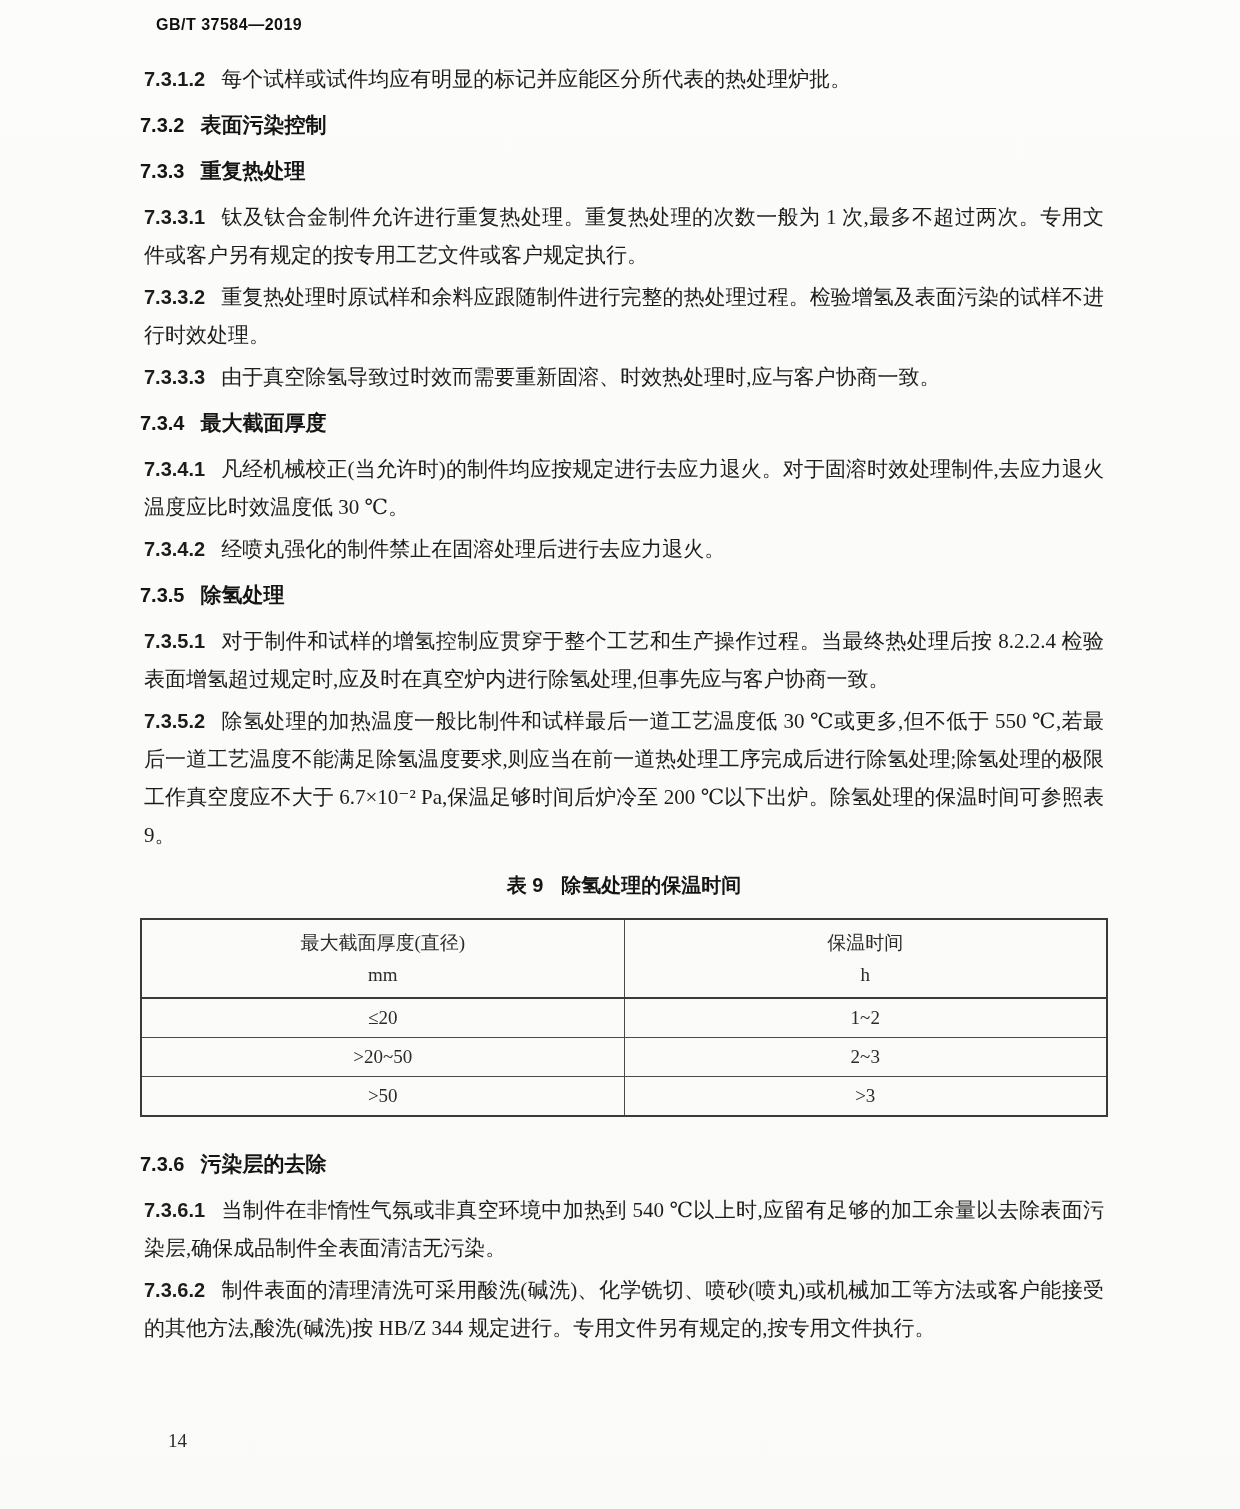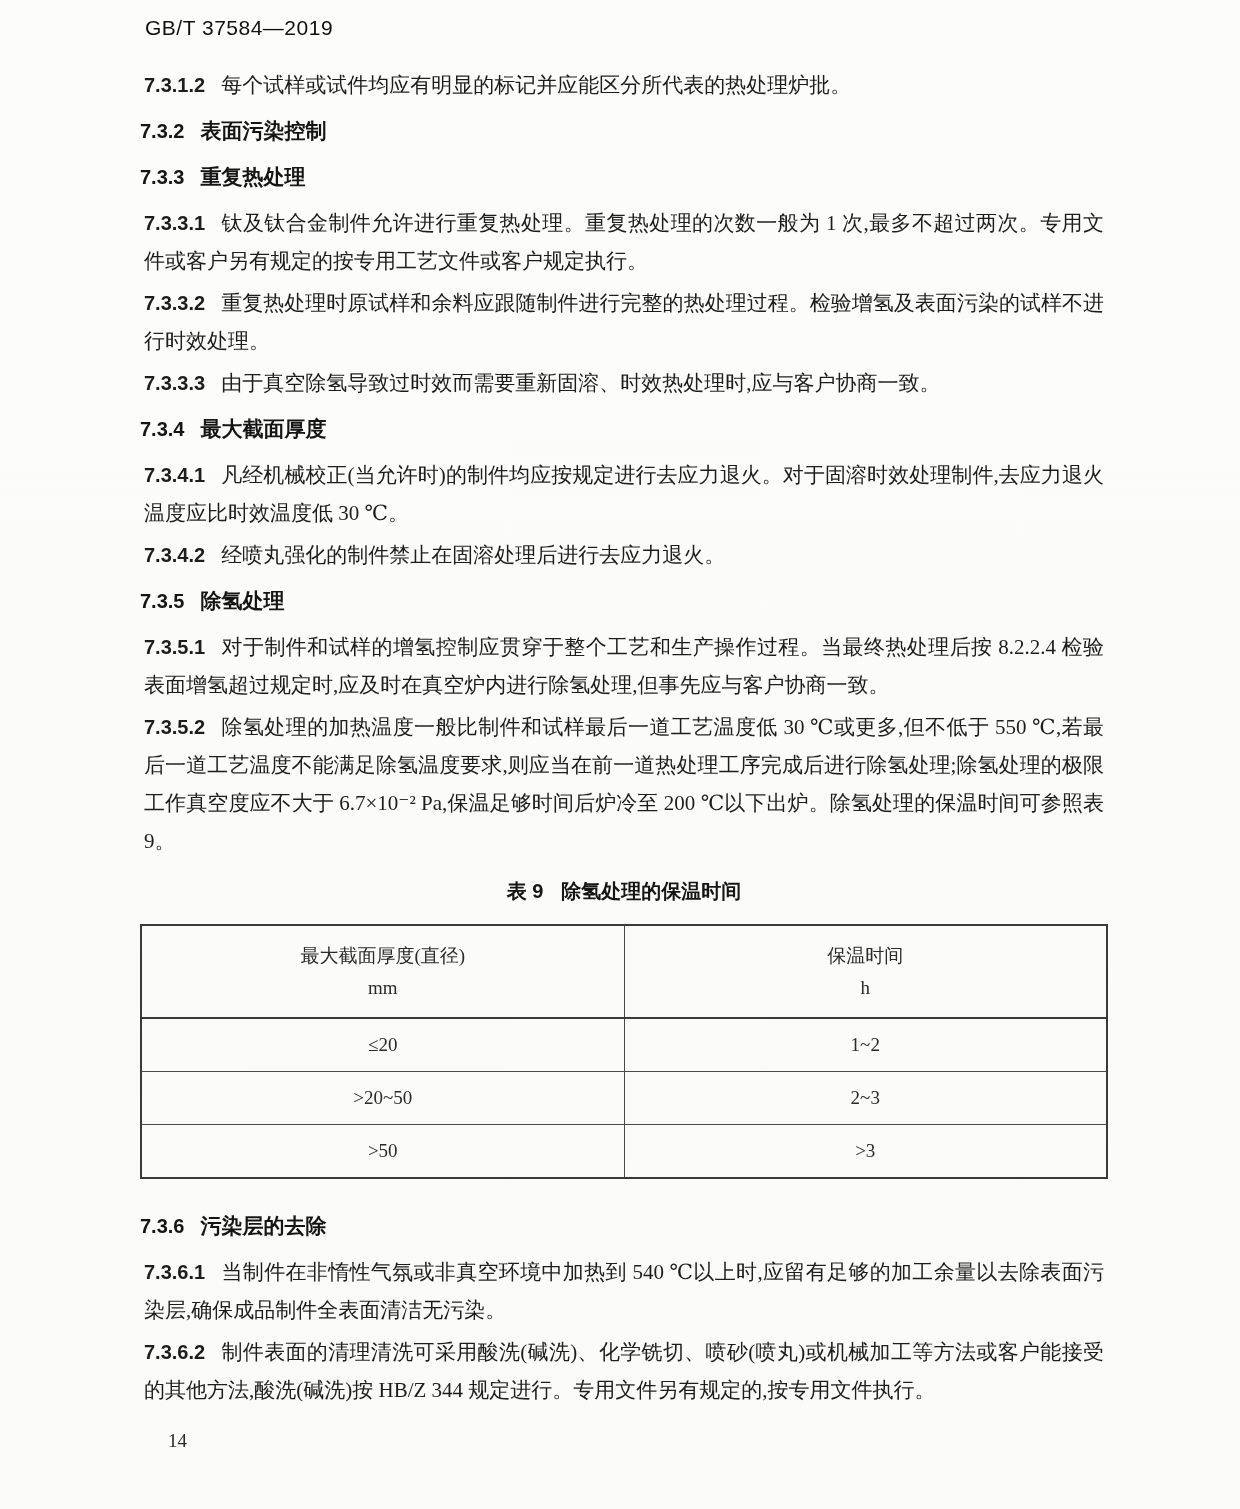--- a/index.html
+++ b/index.html
@@ -13,22 +13,22 @@
   }
   .page{
     position:absolute;inset:0;
     background:linear-gradient(180deg,#fcfcfa 0%,#fafaf8 100%);
   }
   .content{
     position:absolute;left:140px;top:16px;width:968px;
   }
   .doc-header{
     font-family:"Liberation Sans","DejaVu Sans",sans-serif;
-    font-weight:normal;font-size:21px;letter-spacing:0.5px;
-    margin:0 0 26px 5px;color:#111;
+    font-weight:bold;font-size:16px;letter-spacing:0.5px;
+    margin:0 0 26px 16px;color:#111;
   }
   .para{
     font-size:21px;line-height:38px;margin:4px;
     text-align:justify;text-align-last:left;
     color:#1d1d1d;
   }
   .clause-num{
     font-family:"Liberation Sans","DejaVu Sans",sans-serif;
     font-weight:600;font-size:20px;
     margin-right:16px;white-space:nowrap;
@@ -47,21 +47,21 @@
   .table-title .tbl-label{margin-right:18px;}
   table.std-table{
     width:100%;border-collapse:collapse;
     border:2px solid #3a3a3a;
     font-size:19px;color:#2a2a2a;
     table-layout:fixed;
   }
   table.std-table th, table.std-table td{
     border:1px solid #4a4a4a;
     text-align:center;vertical-align:middle;
-    font-weight:normal;padding:7px;
+    font-weight:normal;padding:0;
   }
   table.std-table thead th{
     height:77px;border-bottom:2px solid #3a3a3a;
   }
   table.std-table tbody td{height:38px;}
   .th-line{line-height:32px;display:block;}
   .section-gap{height:20px;}
   .page-number{
     position:absolute;left:168px;top:1430px;
     font-size:19px;color:#2a2a2a;

